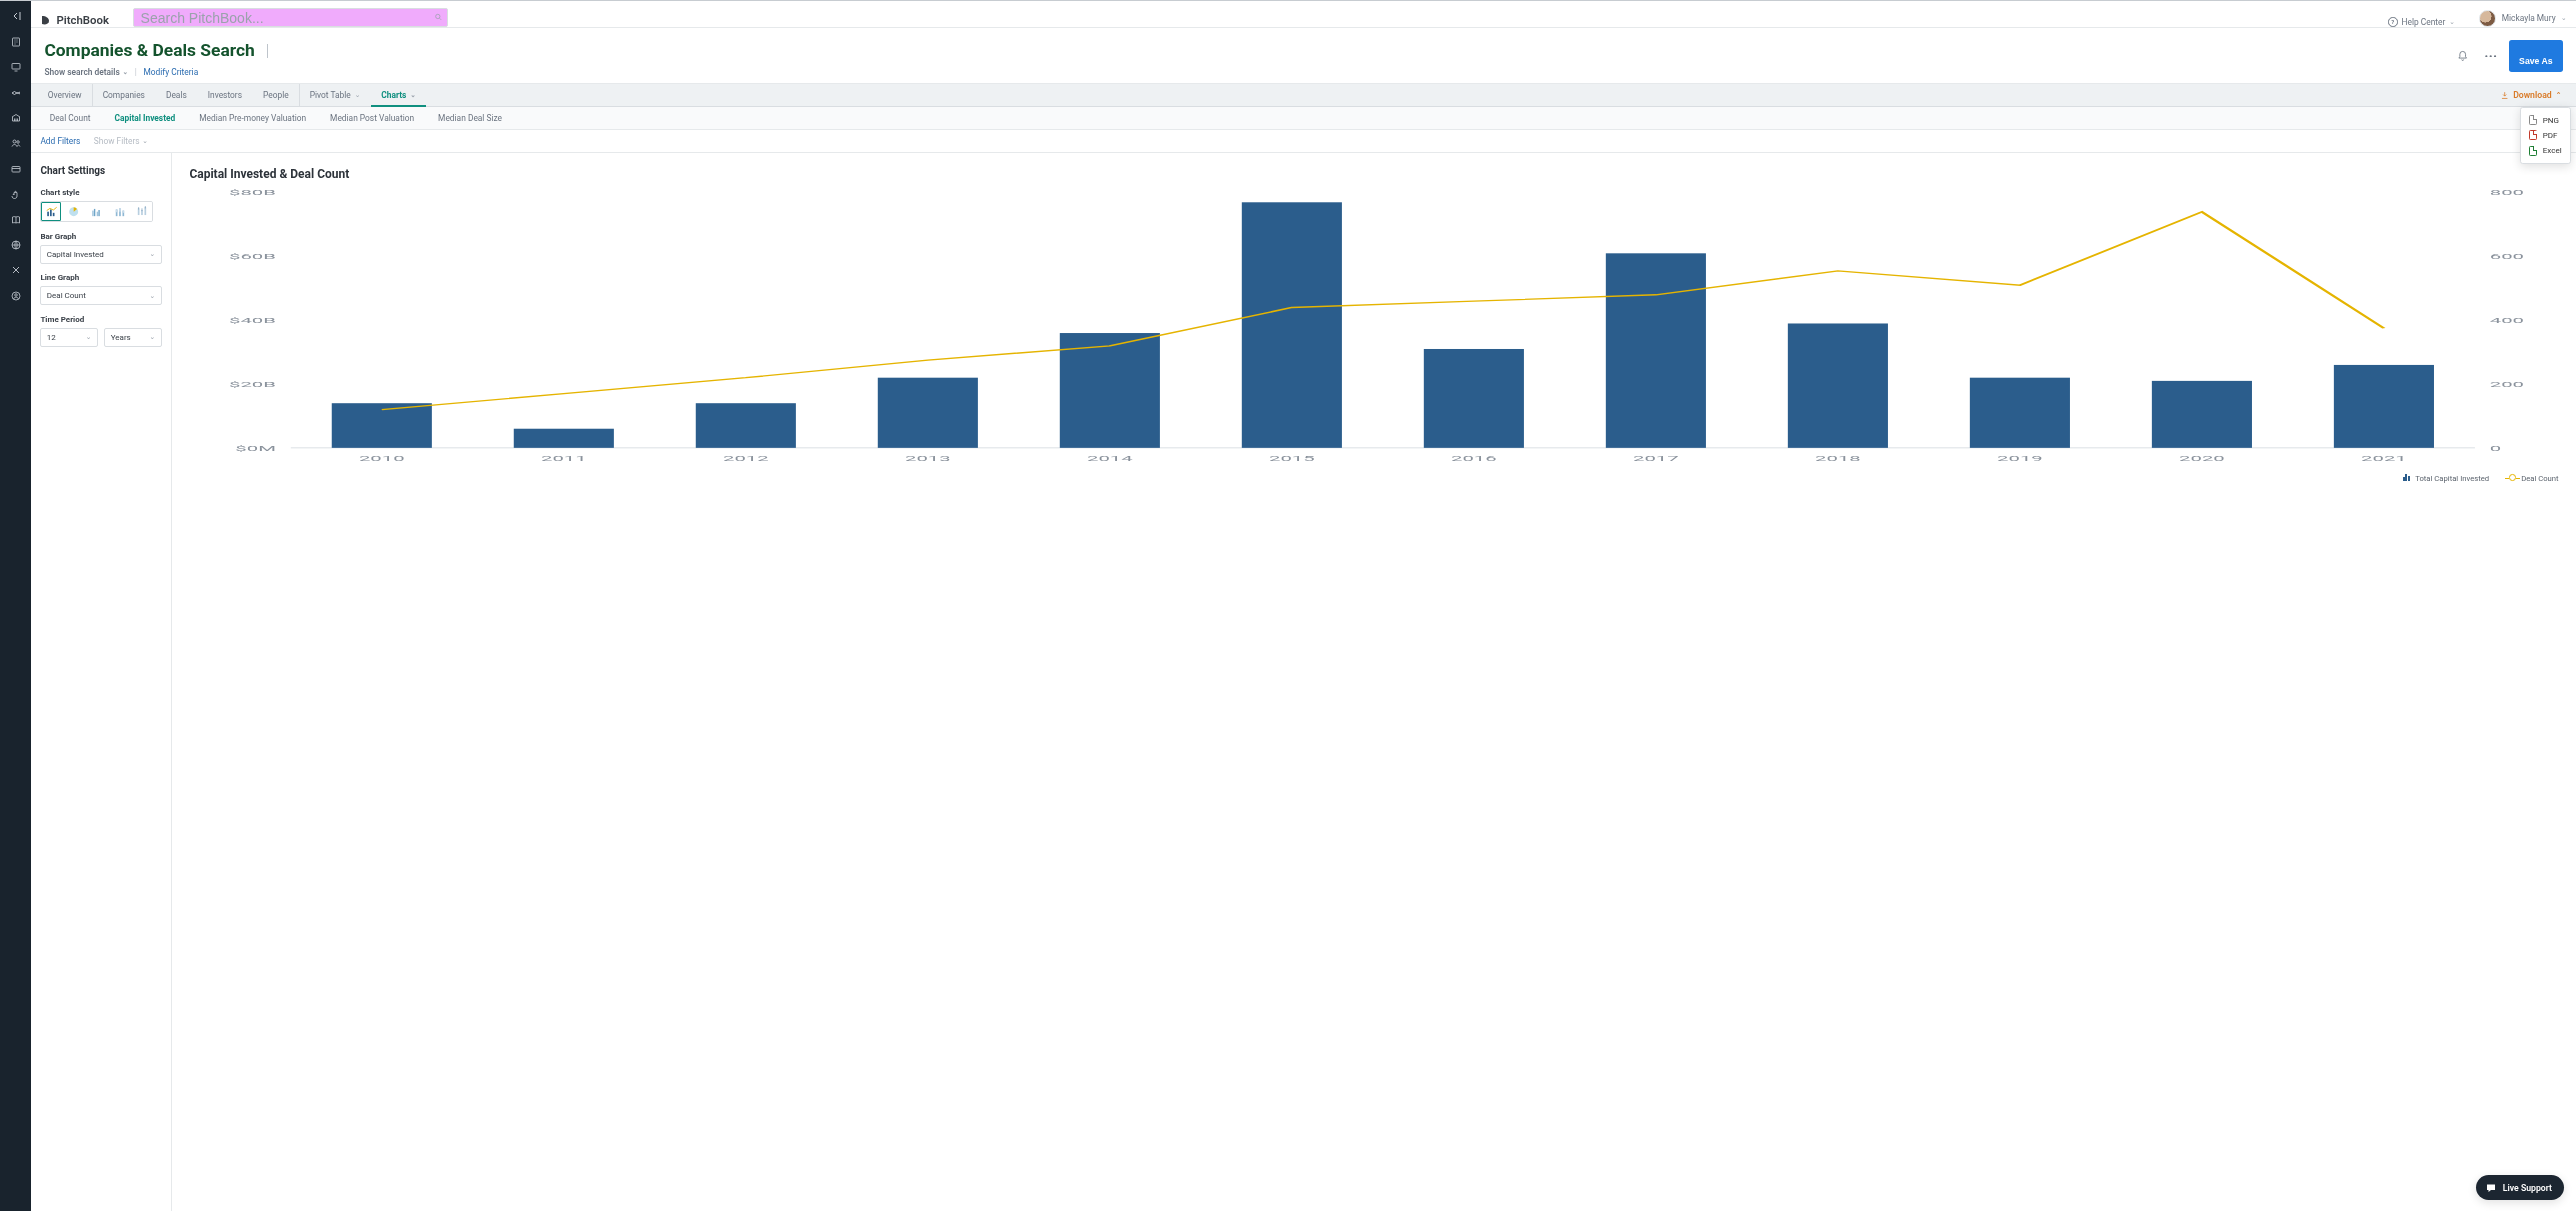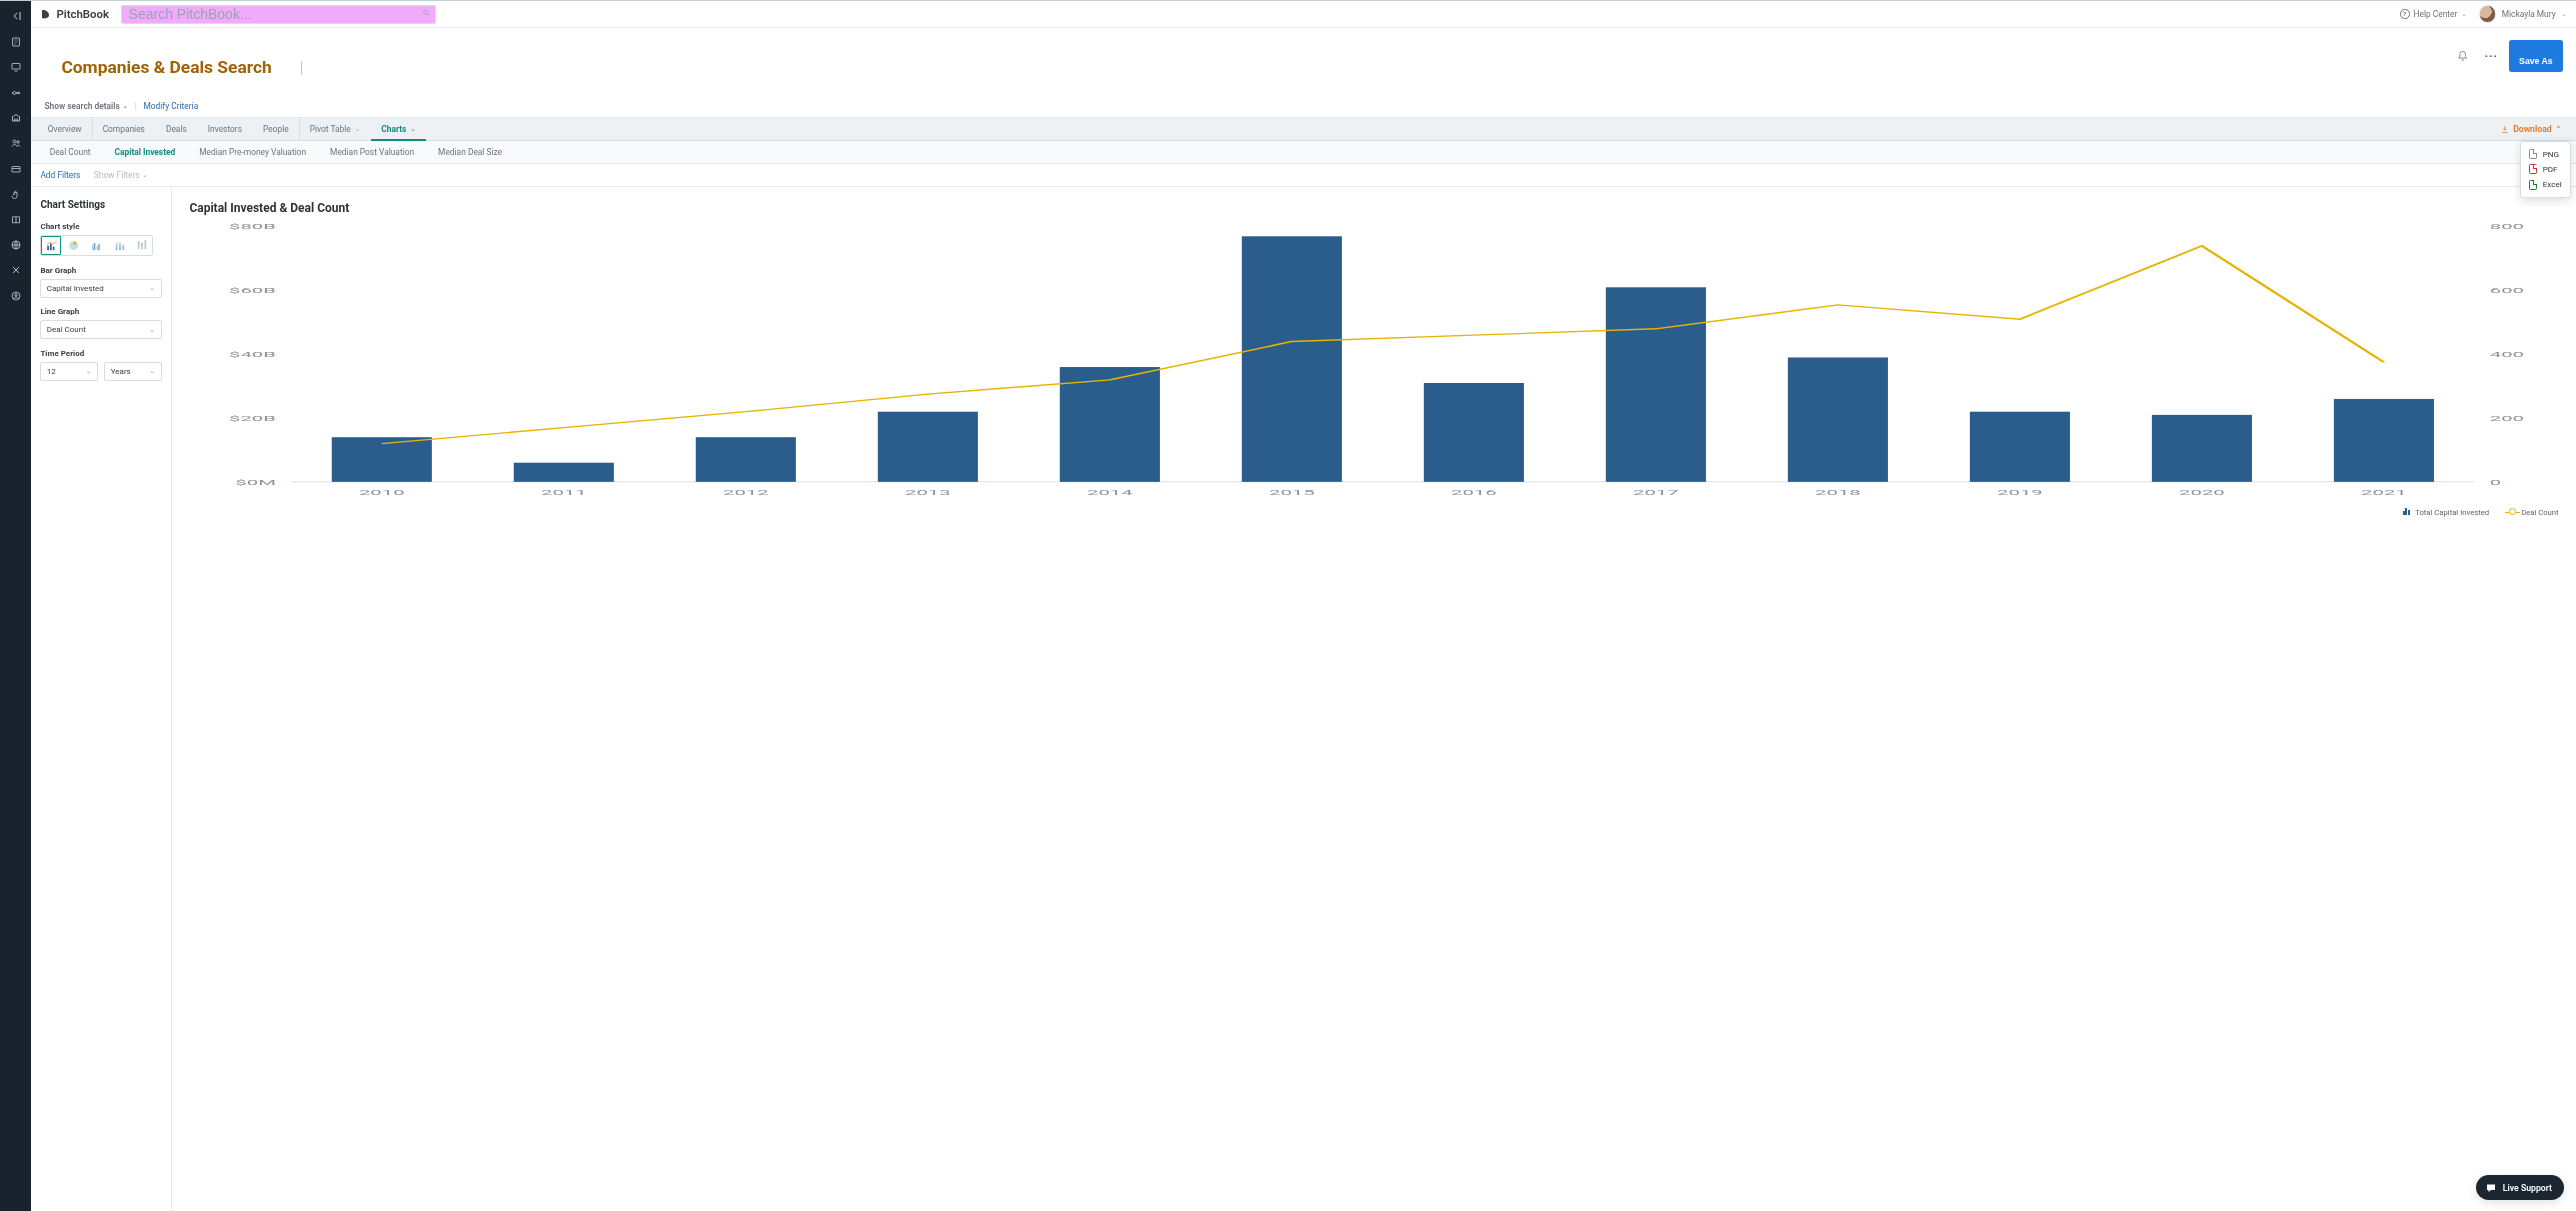--- a/index.html
+++ b/index.html
@@ -23,38 +23,38 @@
   }
   *{box-sizing:border-box}
   body{margin:0;background:var(--bg);color:var(--text);font-size:8.7px;overflow:hidden}
   .shell{display:grid;grid-template-columns:31px 1fr;height:100vh;width:100vw;border-top:1.3px solid #c7ccd1;}
   
   .rail{background:var(--dark);display:flex;flex-direction:column;align-items:center;padding-top:9.4px;gap:13.4px}
   .rail .ico{width:12px;height:12px;color:#c8ced6;display:flex;align-items:center;justify-content:center;cursor:pointer}
   .rail svg{width:12px;height:12px;stroke:currentColor;fill:currentColor}
   
   .main{display:flex;flex-direction:column;min-width:0}
-  .topbar{height:27px;display:flex;align-items:center;padding:0 9.4px;border-bottom:0.7px solid var(--border-light);gap:12px}
+  .topbar{height:27px;display:flex;align-items:flex-end;padding:0 9.4px;border-bottom:0.7px solid var(--border-light);gap:24px}
   .brand{display:flex;align-items:center;gap:4px;font-weight:600;font-size:11.4px;color:#3a3f45}
   .brand svg{width:12px;height:12px}
   .search{flex:0 0 315px;position:relative}
   .search input{width:100%;height:19px;border:0.7px solid var(--border);border-radius:2px;padding:0 20px 0 6.7px;font-size:14px;background:#f0abfc;color:var(--text)}
   .search input::placeholder{color:var(--text-light)}
   .search .mag{position:absolute;right:5.4px;top:50%;transform:translateY(-50%);color:var(--text-light);pointer-events:none}
   .topbar .spacer{flex:1}
   .help{display:flex;align-items:center;gap:4px;color:var(--text-muted);font-size:8.4px;cursor:pointer}
   .help .q{width:9.4px;height:9.4px;border:0.8px solid var(--text-muted);border-radius:50%;display:inline-flex;align-items:center;justify-content:center;font-size:6px;font-weight:700}
   .chev{font-size:6.7px;color:var(--text-light)}
   .user{display:flex;align-items:center;gap:5.4px;color:var(--text-muted);font-size:8.4px;cursor:pointer}
   .avatar{width:17.4px;height:17.4px;border-radius:50%;background:radial-gradient(circle at 35% 35%,#d6b89c 0 45%,#7d5b43 46% 100%);border:1.3px solid #e0e4e8}
   
   .page-head{padding:12px 13.4px 6.7px;border-bottom:0.7px solid var(--border-light);display:flex;align-items:flex-start}
   .page-head .left{flex:1}
   .title-row{display:flex;align-items:center;gap:10.7px}
-  .title-row h1{margin:17px;font-size:17.4px;font-weight:700;color:#a16207}
+  .title-row h1{margin:0;font-size:17.4px;font-weight:700;color:#14532d}
   .title-row .cursor{color:#b5bcc4;font-size:17.4px;font-weight:300}
   .subtitle{margin-top:6.7px;display:flex;align-items:center;gap:6.7px;font-size:8.4px;color:var(--text-muted)}
   .subtitle .link{color:var(--blue-link);cursor:pointer}
   .subtitle .toggle{cursor:pointer;display:inline-flex;align-items:center;gap:2.7px;font-weight:600}
   .subtitle .sep{color:#c3c9cf}
   .page-head .actions{display:flex;align-items:center;gap:8px}
   .icon-btn{width:20px;height:20px;display:flex;align-items:center;justify-content:center;color:var(--text-muted);cursor:pointer;border-radius:2.7px}
   .save{background:var(--save-blue);color:#fff;border:none;border-radius:2.7px;height:20px;padding:16px 10px;font-size:8.7px;font-weight:600;cursor:pointer}
   
   .tabs{background:#eef1f3;border-bottom:0.7px solid var(--border);display:flex;align-items:stretch;height:23px;padding:0 6.7px;position:relative}

